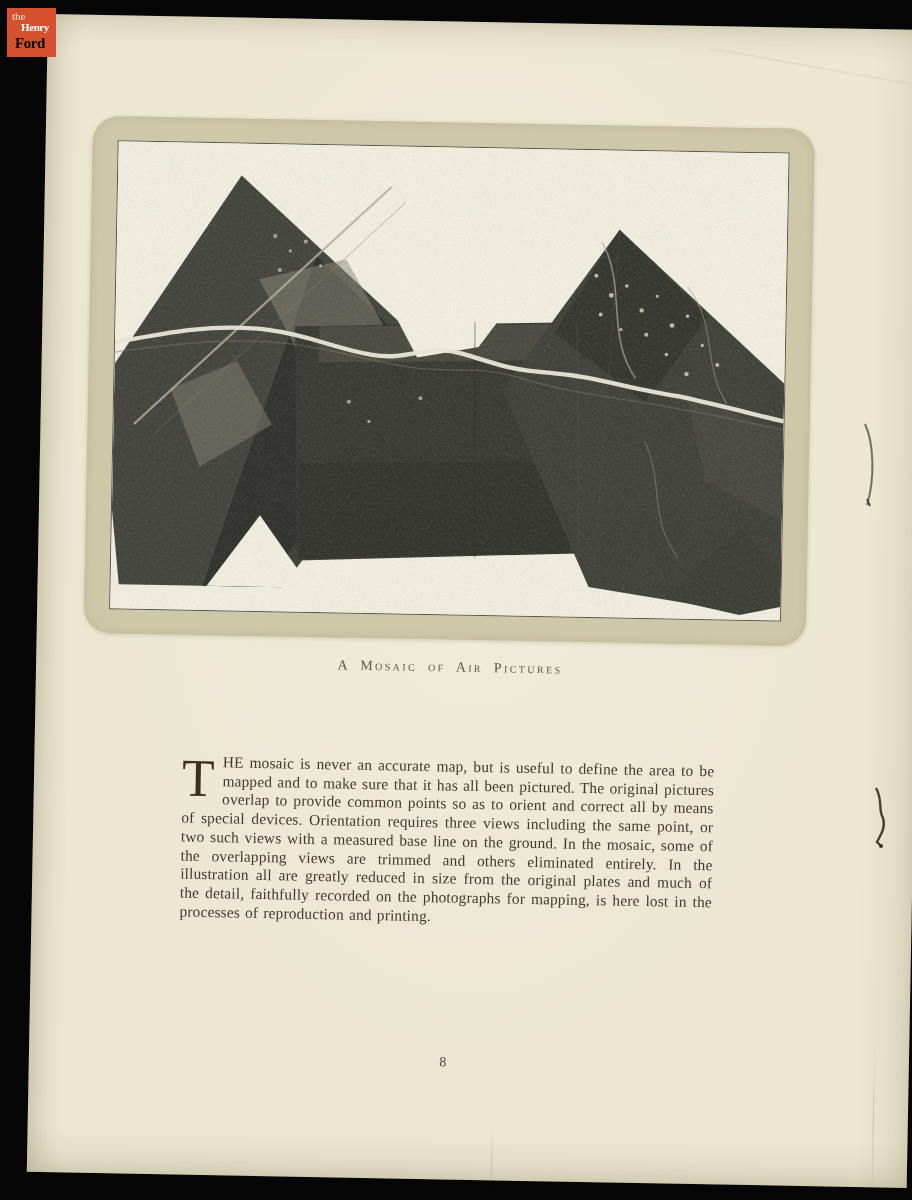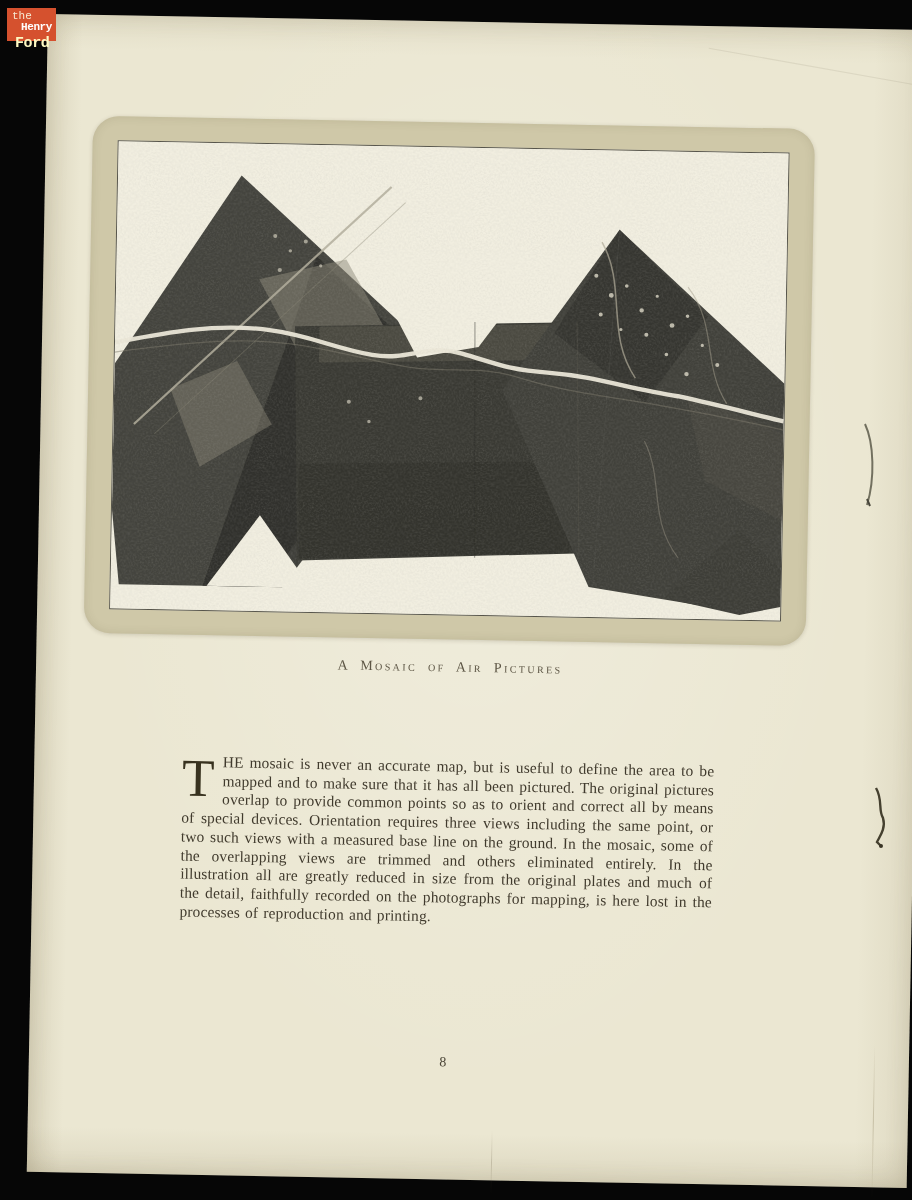--- a/index.html
+++ b/index.html
@@ -61,29 +61,29 @@
   }
   
   .crease-v1{position:absolute;left:845px;top:1015px;width:1px;height:155px;
     background:linear-gradient(rgba(110,96,58,0), rgba(110,96,58,.28), rgba(110,96,58,0));}
   .crease-v2{position:absolute;left:464px;top:1108px;width:1px;height:64px;
     background:linear-gradient(rgba(90,80,55,0), rgba(90,80,55,.22), rgba(90,80,55,0));}
   .crease-d1{position:absolute;left:660px;top:38px;width:210px;height:1px;
     background:rgba(90,80,55,.10);transform:rotate(9deg);}
   
   .logo{
-    position:absolute;left:7px;top:8px;width:49px;height:33px;
+    position:absolute;left:7px;top:8px;width:49px;height:49px;
     background:var(--logo_red,#d5512e);
-    font-family:Liberation Mono, monospace;
+    font-family:Liberation Serif, serif;
     z-index:5;
   }
   .logo span{position:absolute;white-space:nowrap;}
   .logo-the{left:5px;top:2px;font-size:11px;color:#f6ead2;}
   .logo-henry{left:14px;top:13px;font-size:11px;font-weight:700;color:#ffffff;letter-spacing:-.4px;}
-  .logo-ford{left:8px;top:27px;font-size:15px;font-weight:700;color:#fef9c3;letter-spacing:-.4px;}
+  .logo-ford{left:8px;top:27px;font-size:15px;font-weight:700;color:#000000;letter-spacing:-.4px;}
   
   .staple{position:absolute;z-index:4;}
   .staple-1{left:862px;top:421px;}
   .staple-2{left:870px;top:786px;}
 </style>
 </head>
 <body>
 
 <div class="stage">
 

